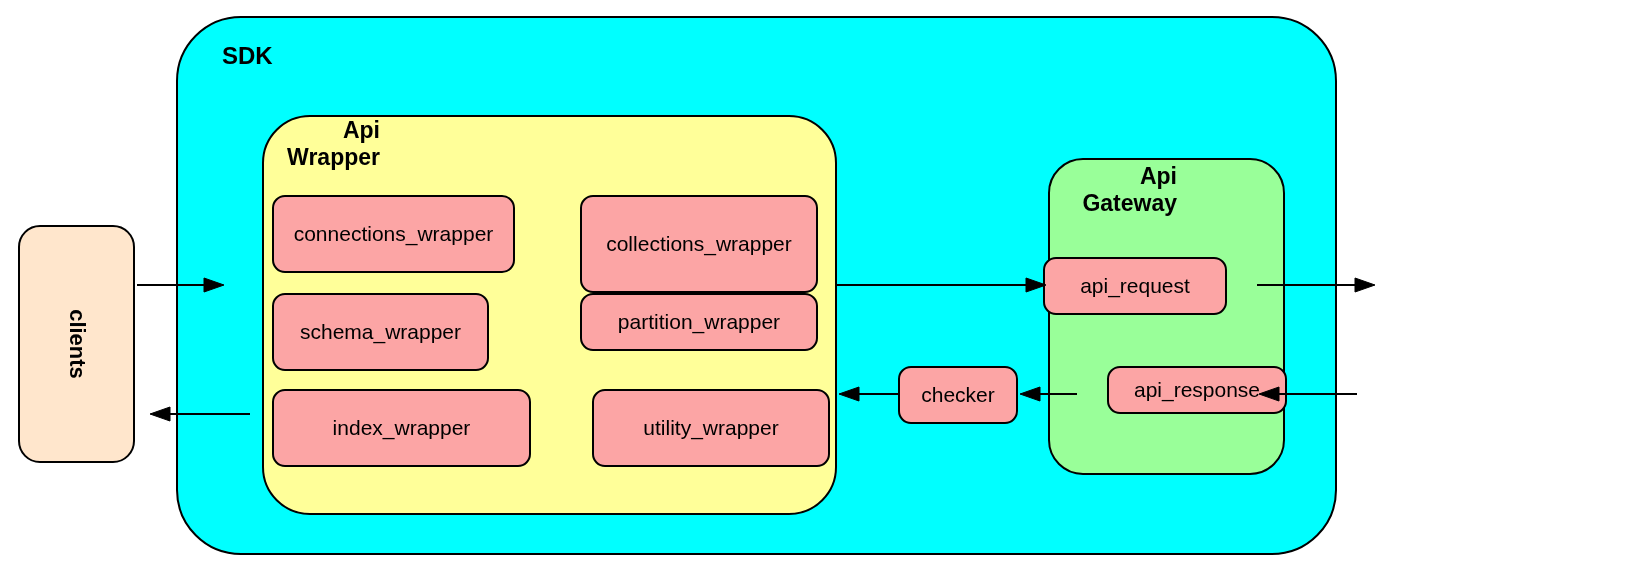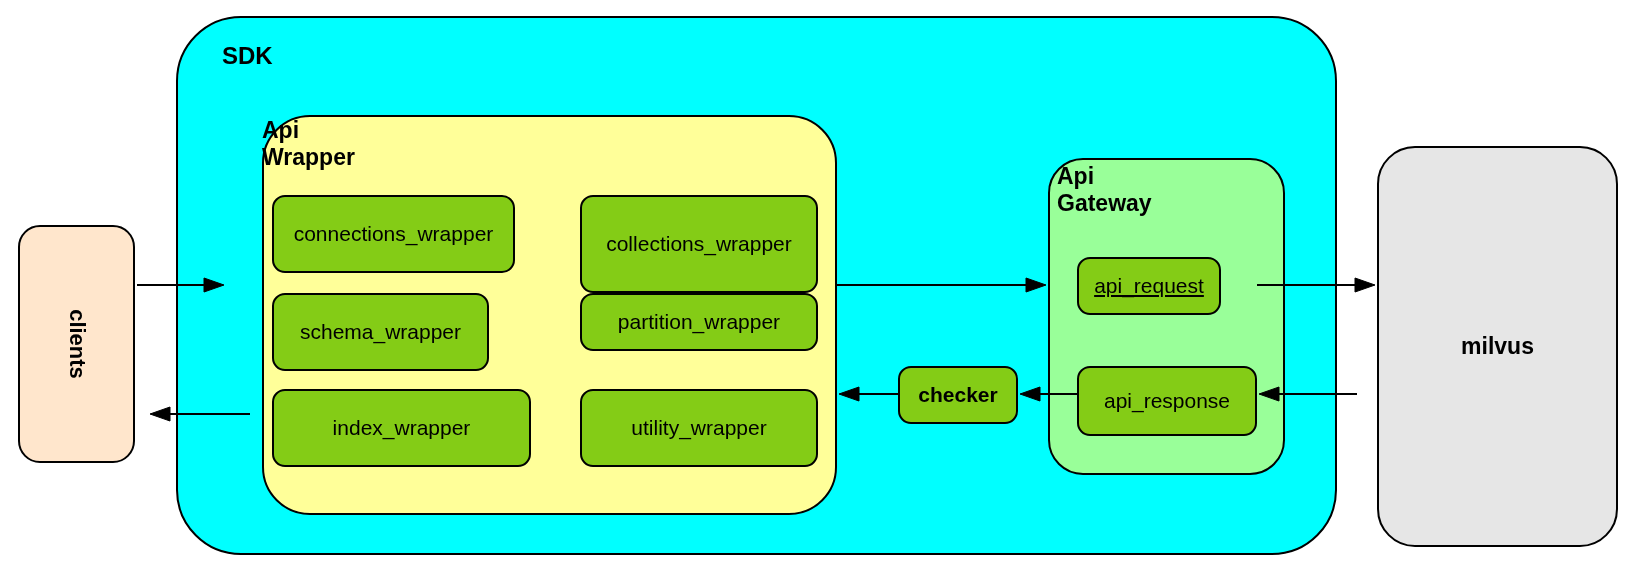--- a/index.html
+++ b/index.html
@@ -17,25 +17,25 @@
     border:2px solid #000;
   }
   .flex-center{
     display:flex;align-items:center;justify-content:center;
   }
   .container-label{
     position:absolute;
     font-weight:bold;
     font-size:23px;
     line-height:27px;
-    text-align:left;
+    text-align:right;
     white-space:pre-line;
   }
   .leaf{
-    background:#84cc16;
+    background:#fca5a5;
     border-radius:13px;
     font-size:21px;
   }
   .rot90{
     transform:rotate(90deg);
     font-weight:bold;
     font-size:22px;
     white-space:nowrap;
   }
   #connector-layer{
@@ -59,34 +59,31 @@
 
   <div class="node" style="left: 262px; top: 115px; width: 575px; height: 400px; border-radius: 48px; background-color: rgb(255, 255, 153);"></div>
   <div class="container-label" style="left:262px;top:117px;width:118px;">Api
 Wrapper</div>
 
   <div class="node leaf flex-center" style="left:272px;top:195px;width:243px;height:78px;">connections_wrapper</div>
   <div class="node leaf flex-center" style="left:580px;top:195px;width:238px;height:98px;">collections_wrapper</div>
   <div class="node leaf flex-center" style="left:272px;top:293px;width:217px;height:78px;">schema_wrapper</div>
   <div class="node leaf flex-center" style="left:580px;top:293px;width:238px;height:58px;">partition_wrapper</div>
   <div class="node leaf flex-center" style="left:272px;top:389px;width:259px;height:78px;">index_wrapper</div>
-  <div class="node leaf flex-center" style="left:580px;top:389px;width:238px;height:78px;">utility_wrapper</div>
+  <div class="node leaf flex-center" style="left:592px;top:389px;width:238px;height:78px;">utility_wrapper</div>
 
-  <div class="node leaf flex-center" style="left:898px;top:366px;width:120px;height:58px;font-weight:bold;">checker</div>
+  <div class="node leaf flex-center" style="left:898px;top:366px;width:120px;height:58px;">checker</div>
 
   <div class="node" style="left: 1048px; top: 158px; width: 237px; height: 317px; border-radius: 35px; background-color: rgb(153, 255, 153);"></div>
   <div class="container-label" style="left:1057px;top:163px;width:120px;">Api
 Gateway</div>
 
-  <div class="node leaf flex-center" style="left:1077px;top:257px;width:144px;height:58px;text-decoration:underline;">api_request</div>
-  <div class="node leaf flex-center" style="left:1077px;top:366px;width:180px;height:70px;text-align:right;">api_response</div>
+  <div class="node leaf flex-center" style="left:1043px;top:257px;width:184px;height:58px;">api_request</div>
+  <div class="node leaf flex-center" style="left:1107px;top:366px;width:180px;height:48px;text-align:right;">api_response</div>
 
-  <div class="node flex-center" style="left: 1377px; top: 146px; width: 241px; height: 401px; border-radius: 38px; font-weight: bold; font-size: 23px; background-color: rgb(230, 230, 230);">
-    <span>milvus</span>
-  </div>
 
   <svg id="connector-layer" width="1634" height="574" viewBox="0 0 1634 574">
     <g>
       <line x1="137" y1="285" x2="206" y2="285"></line>
       <polygon points="224,285 204,278 204,292"></polygon>
     </g>
     <g>
       <line x1="837" y1="285" x2="1028" y2="285"></line>
       <polygon points="1046,285 1026,278 1026,292"></polygon>
     </g>

